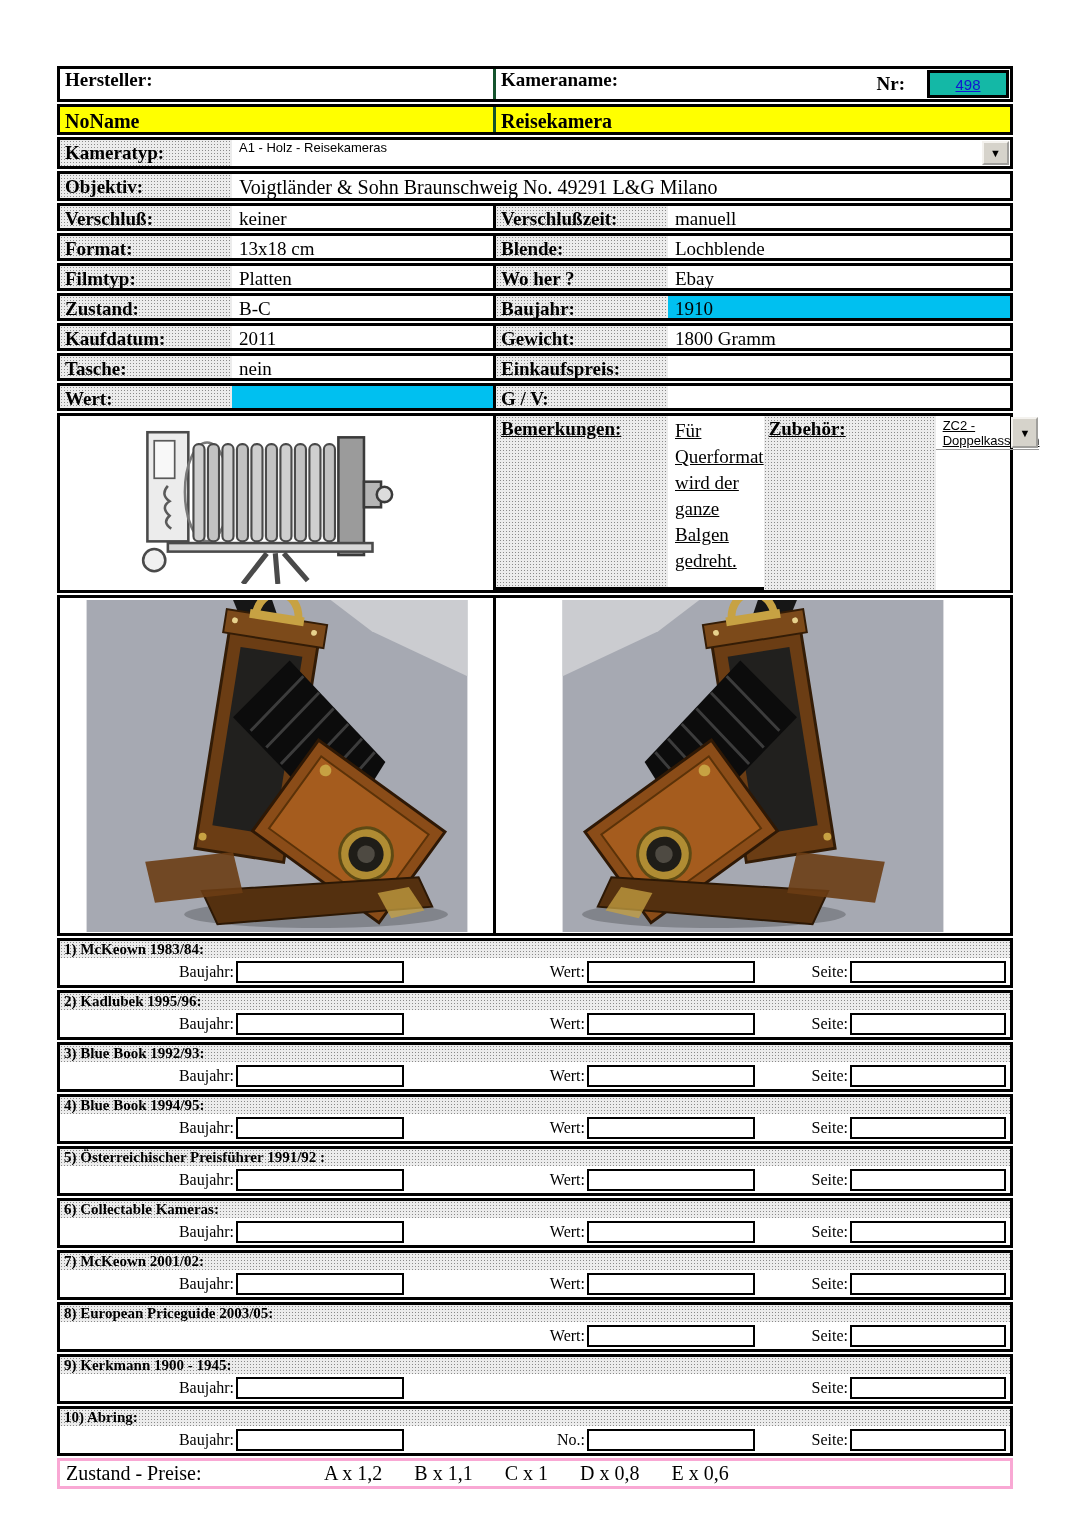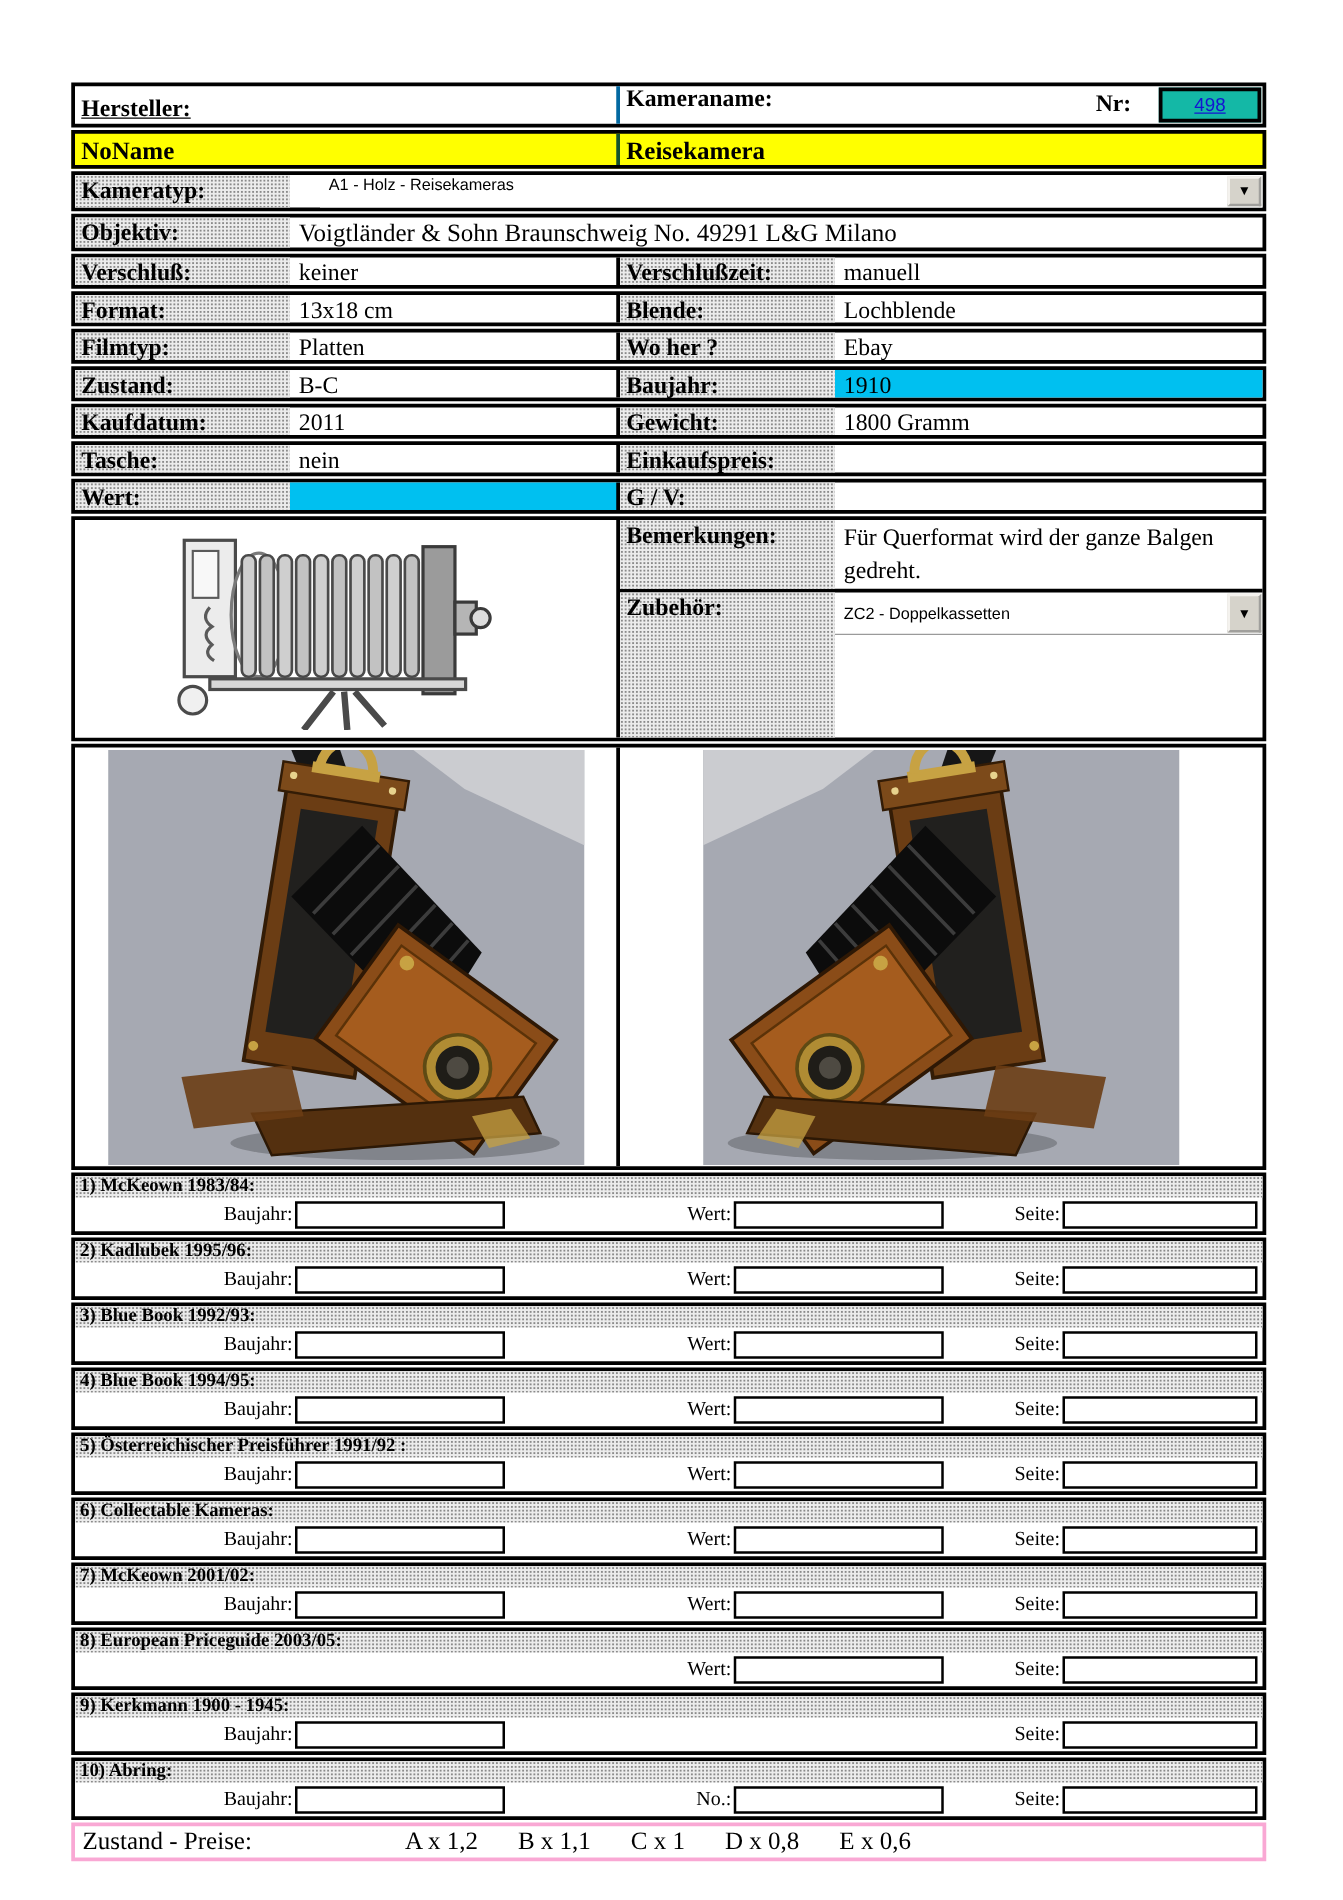--- a/index.html
+++ b/index.html
@@ -17,49 +17,49 @@
   .flab { width:172px; flex:0 0 172px; font-weight:bold; font-size:19px; padding:2px 0 0 5px; white-space:nowrap; }
   .fval { font-size:19px; padding:2px 0 0 7px; white-space:nowrap; overflow:hidden; }
   .lv { flex:0 0 264px; width:264px; border-right:3px solid #000; }
   .rv { flex:1 1 auto; }
   .cyan { background:#00c0f0; }
   .yellow-row { background:#ffff00; }
   .yellow-row .ycell { font-weight:bold; font-size:20px; padding:3px 0 2px 5px; }
 
   
   .hdr { height:36px; }
-  .hdr .left { flex:0 0 436px; width:436px; border-right:3px solid #0369a1; display:flex; align-items:flex-end;text-decoration:underline; }
+  .hdr .left { flex:0 0 436px; width:436px; border-right:3px solid #14532d; display:flex; align-items:flex-start; }
   .hdr .right { flex:1 1 auto; display:flex; }
   .hdr .hlab { font-weight:bold; font-size:19px; padding-left:5px; }
   .nr-wrap { margin-left:auto; display:flex; align-items:center; }
   .nr-lab { font-weight:bold; font-size:19px; margin-right:22px; }
   .nr-box { width:82px; height:28px; margin-right:1px; background:#14b8a6; border:3px solid #000; text-align:center;
             font-family:"Liberation Sans", sans-serif; font-size:15px; padding-top:3px; }
   .nr-box span { color:#1414d2; text-decoration:underline; cursor:pointer; }
 
   .yrow { height:31px; }
   .yrow .left { flex:0 0 436px; width:436px; border-right:3px solid #14532d; }
   .yrow .right { flex:1 1 auto; }
 
   
-  .combo-row { height:32px;gap:24px; }
+  .combo-row { height:32px; }
   .combo-field { flex:1 1 auto; position:relative; display:flex; align-items:flex-start; background:#fff; }
   .combo-text { font-family:"Liberation Sans", sans-serif; font-size:13px; padding-left:7px; }
   .combo-btn { position:absolute; right:1px; top:1px; bottom:1px; width:27px; background:#d6d3cb;
                border:2px outset #f4f2ee; display:flex; align-items:center; justify-content:center;
                font-size:11px; color:#000; cursor:pointer; }
 
   .obj-row { height:30px; }
 
   .std { height:28px; }
 
   
   .mid { border:3px solid #000; margin-bottom:2px; height:180px; display:flex; background:#fff; }
   .mid-left { flex:0 0 436px; width:436px; border-right:3px solid #000; display:flex; align-items:center; justify-content:center; background:#fff; }
-  .mid-right { flex:1 1 auto; display:flex; flex-direction:column; }
+  .mid-right { flex:1 1 auto; display:flex; flex-direction:row;text-decoration:underline; }
   .bem-row { flex:0 0 58px; display:flex; border-bottom:3px solid #000; }
   .zub-row { flex:1 1 auto; display:flex; }
   .mid-lab { width:172px; flex:0 0 172px; font-weight:bold; font-size:19px; padding:2px 0 0 5px; }
   .bem-text { font-size:19px; padding:2px 0 0 7px; line-height:26px; }
   .zub-field { flex:1 1 auto; position:relative; }
   .zub-combo { height:34px; border-bottom:1px solid #9a9a9a; display:flex; align-items:center; position:relative; }
 
   
   .photos { border:3px solid #000; margin-bottom:2px; height:341px; display:flex; background:#fff; }
   .ph-left { flex:0 0 436px; width:436px; border-right:3px solid #000; display:flex; align-items:center; justify-content:center; }

